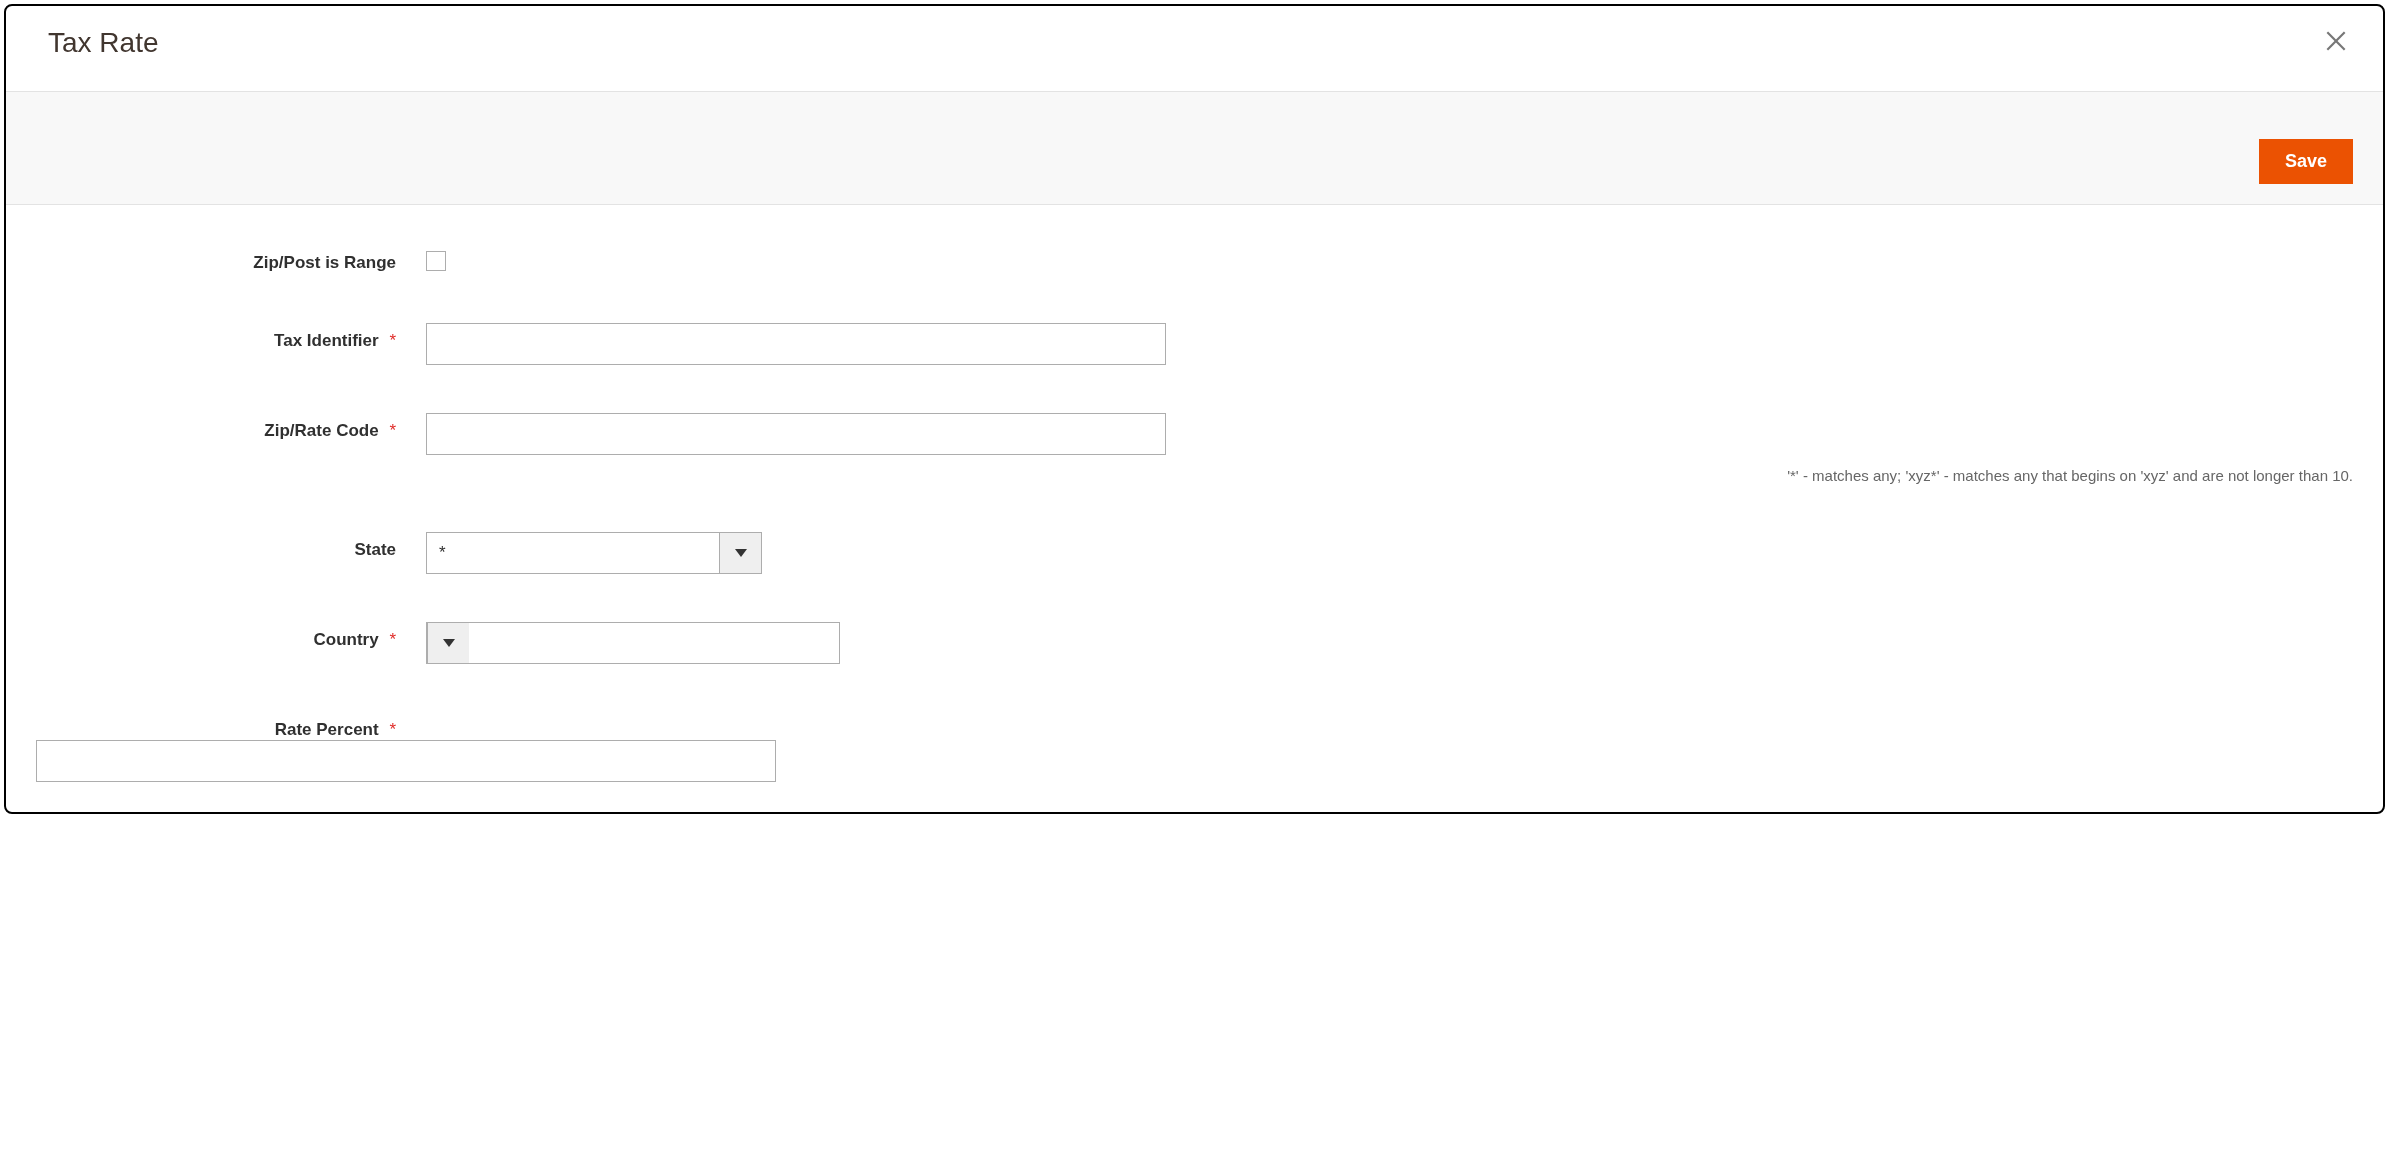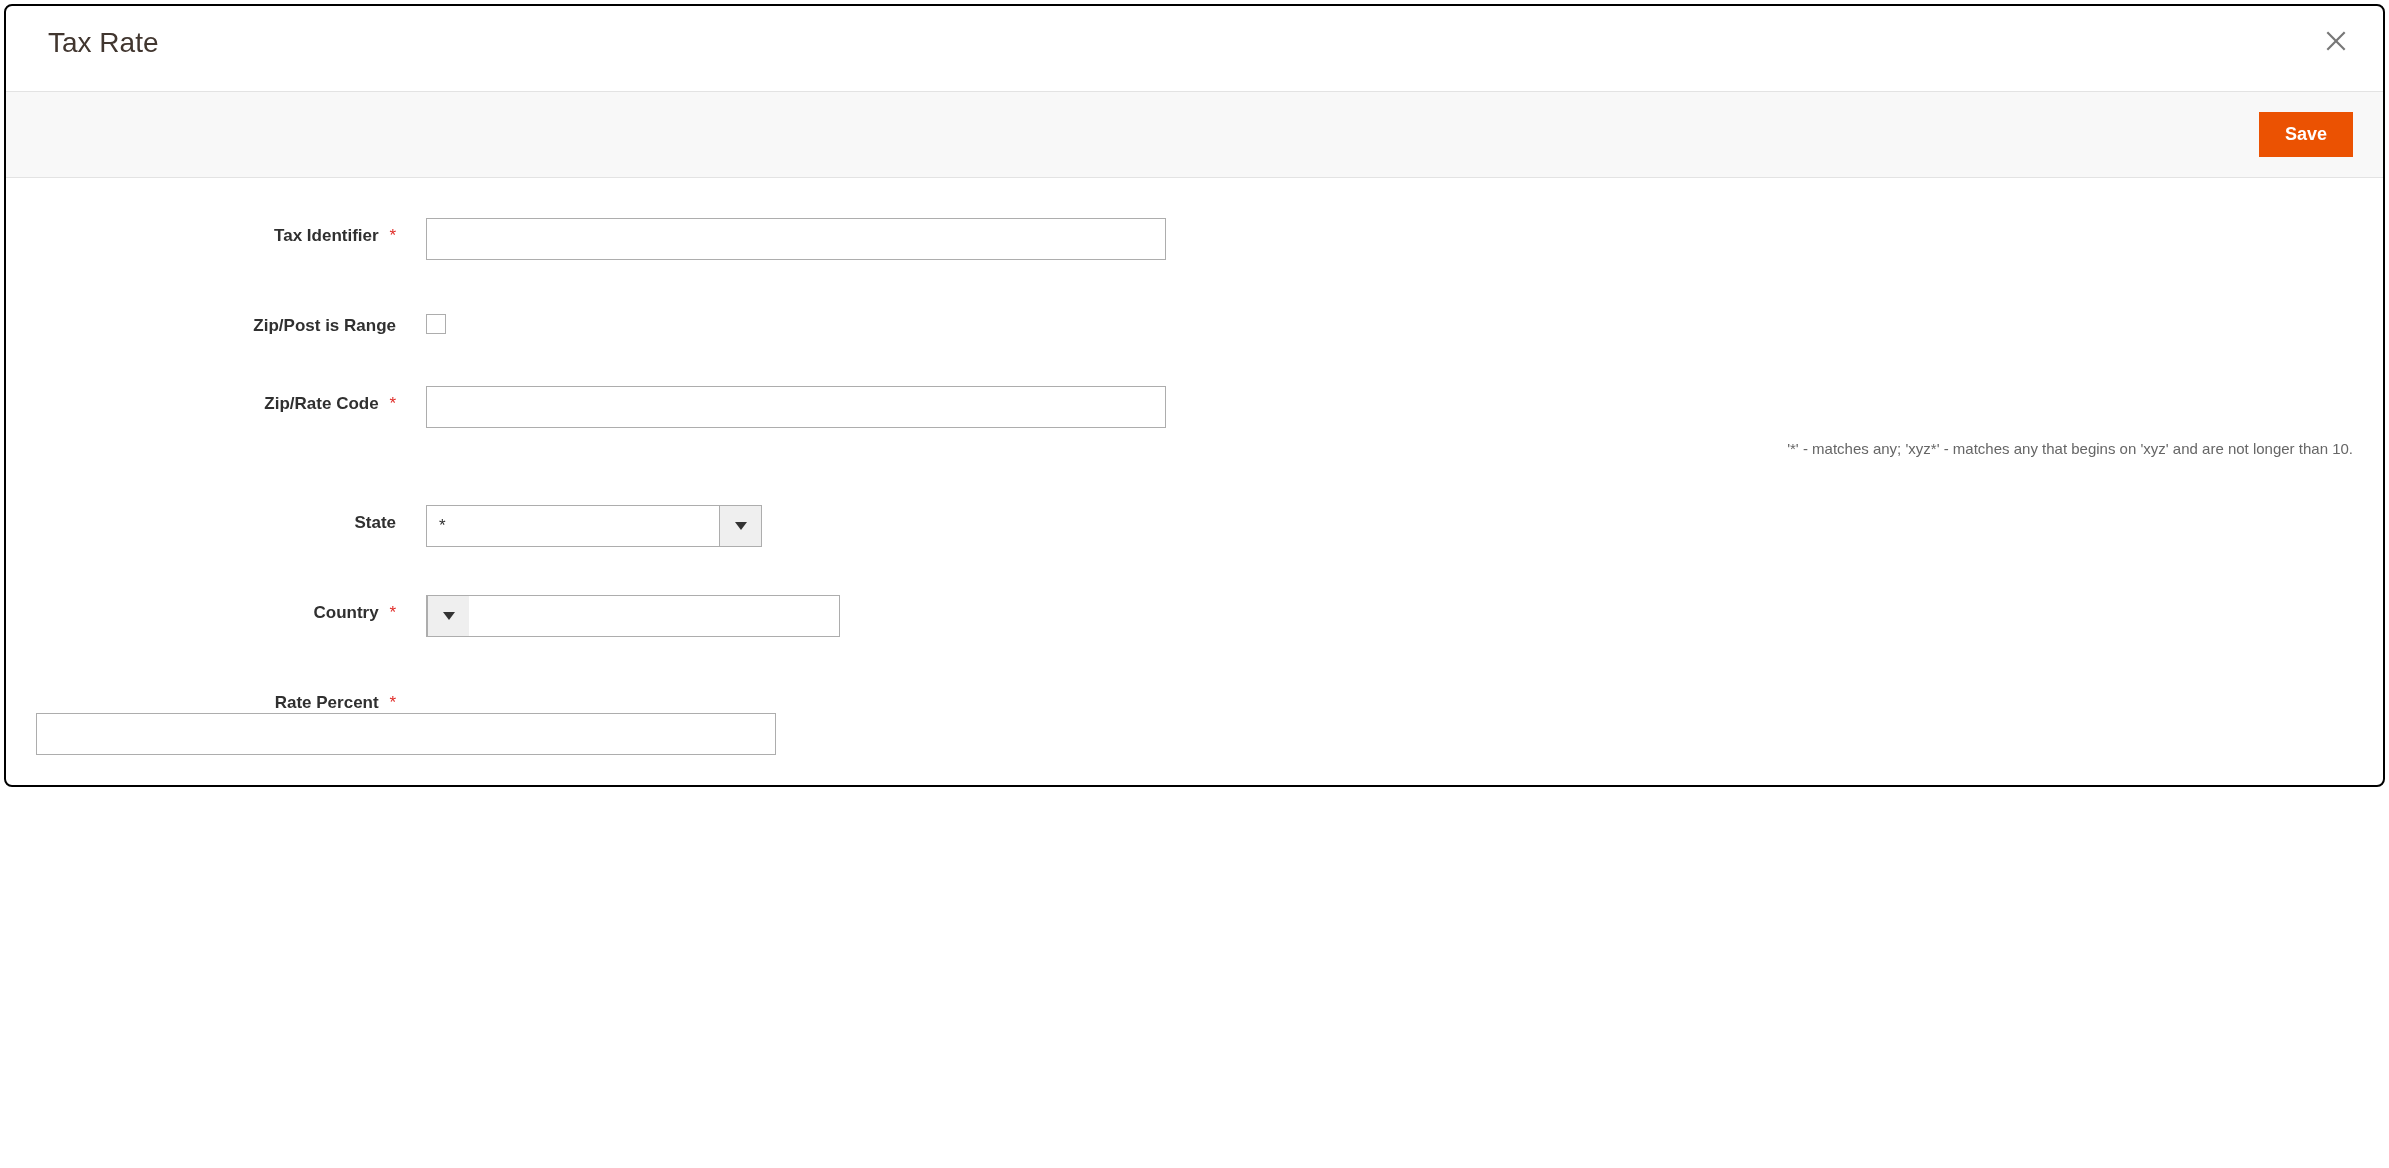--- a/index.html
+++ b/index.html
@@ -51,20 +51,21 @@
       justify-content: flex-end;
     }
     .save-btn {
       background: #eb5202;
       color: #fff;
       border: none;
       font-size: 18px;
       font-weight: 600;
       padding: 12px 26px;
       cursor: pointer;
+      margin-top: 27px;
     }
     .form-area {
       padding: 40px 30px 20px 30px;
     }
     .form-row {
       display: flex;
       align-items: flex-start;
       margin-bottom: 48px;
     }
     .form-row:last-child {
@@ -167,34 +168,34 @@
   </div>
 
   <div class="toolbar">
     <button class="save-btn">Save</button>
   </div>
 
   <div class="form-area">
 
     <div class="form-row">
       <div class="label-col">
+        <span>Zip/Post is Range</span>
+      </div>
+      <div class="field-col">
+        <input type="checkbox" class="checkbox-input" style="">
+      </div>
+    </div>
+
+    <div class="form-row">
+      <div class="label-col">
         <span>Tax Identifier</span>
         <span class="required-mark">*</span>
       </div>
       <div class="field-col">
         <input type="text" class="text-input" value="" style="">
-      </div>
-    </div>
-
-    <div class="form-row">
-      <div class="label-col">
-        <span>Zip/Post is Range</span>
-      </div>
-      <div class="field-col">
-        <input type="checkbox" class="checkbox-input" style="">
       </div>
     </div>
 
     <div class="form-row">
       <div class="label-col">
         <span>Zip/Rate Code</span>
         <span class="required-mark">*</span>
       </div>
       <div class="field-col">
         <input type="text" class="text-input" value="" style="">

